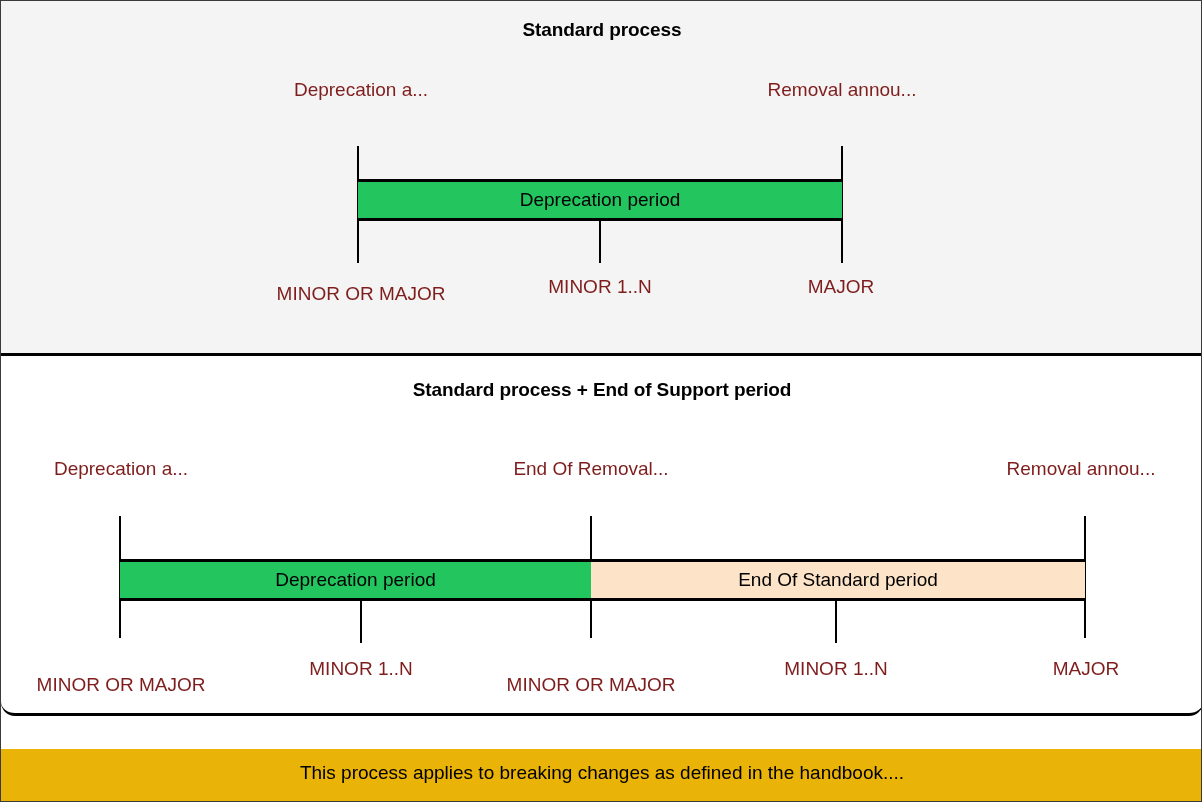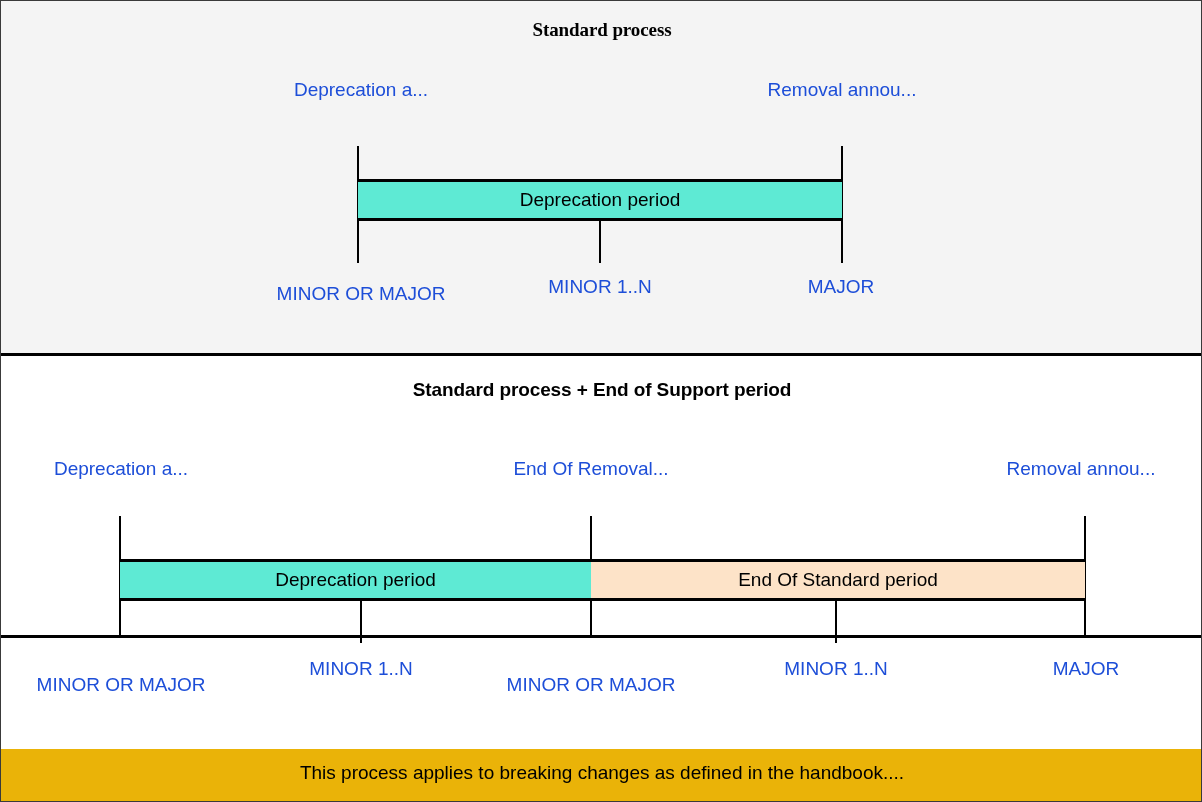--- a/index.html
+++ b/index.html
@@ -29,23 +29,24 @@
     box-sizing: border-box;
   }
   #panel-standard {
     top: 0;
     height: 355px;
     background: #f4f4f4;
     border-bottom: 3px solid #000000;
   }
   #panel-eos {
     top: 355px;
-    height: 282px;
+    height: 360px;
     background: #ffffff;
     border-bottom: 3px solid #000000;
+    border-radius: 14px;
   }
   #panel-footer {
     top: 748px;
     height: 54px;
     background: #eab308;
   }
 
   .panel-title {
     position: absolute;
     left: 0;
@@ -54,61 +55,61 @@
     font-size: 19px;
     font-weight: bold;
     color: #000000;
     letter-spacing: -0.1px;
   }
 
   
   .tl-label {
     position: absolute;
     font-size: 19px;
-    color: #1d4ed8;
+    color: #7f1d1d;
     white-space: nowrap;
     transform: translateX(-50%);
   }
   .tick {
     position: absolute;
     width: 2px;
     background: #000000;
   }
   .bar {
     position: absolute;
     box-sizing: border-box;
     border-top: 3px solid #000000;
     border-bottom: 3px solid #000000;
     display: flex;
     align-items: center;
     justify-content: center;
     font-size: 19px;
     color: #000000;
     white-space: nowrap;
   }
-  .bar.blue   { background: #5eead4; }
+  .bar.blue   { background: #22c55e; }
   .bar.orange { background: #fde3c8; }
 
   .footer-text {
     position: absolute;
     left: 0;
     width: 1202px;
     text-align: center;
     font-size: 19px;
     color: #000000;
   }
 </style>
 </head>
 <body>
 
 <div id="diagram">
 
   <div class="panel" id="panel-standard">
 
-    <div class="panel-title" style="top:18px;font-family:Liberation Serif, serif;">Standard process</div>
+    <div class="panel-title" style="top:18px;">Standard process</div>
 
     <div class="tl-label" style="left:360px; top:78px;">Deprecation a...</div>
     <div class="tl-label" style="left:841px; top:78px;">Removal annou...</div>
 
     <div class="tick" style="left:356px; top:145px; height:117px;"></div>
     <div class="tick" style="left:840px; top:145px; height:117px;"></div>
 
     <div class="tick" style="left:598px; top:220px; height:42px;"></div>
 
     <div class="bar blue" style="left:357px; top:178px; width:484px; height:42px;">

